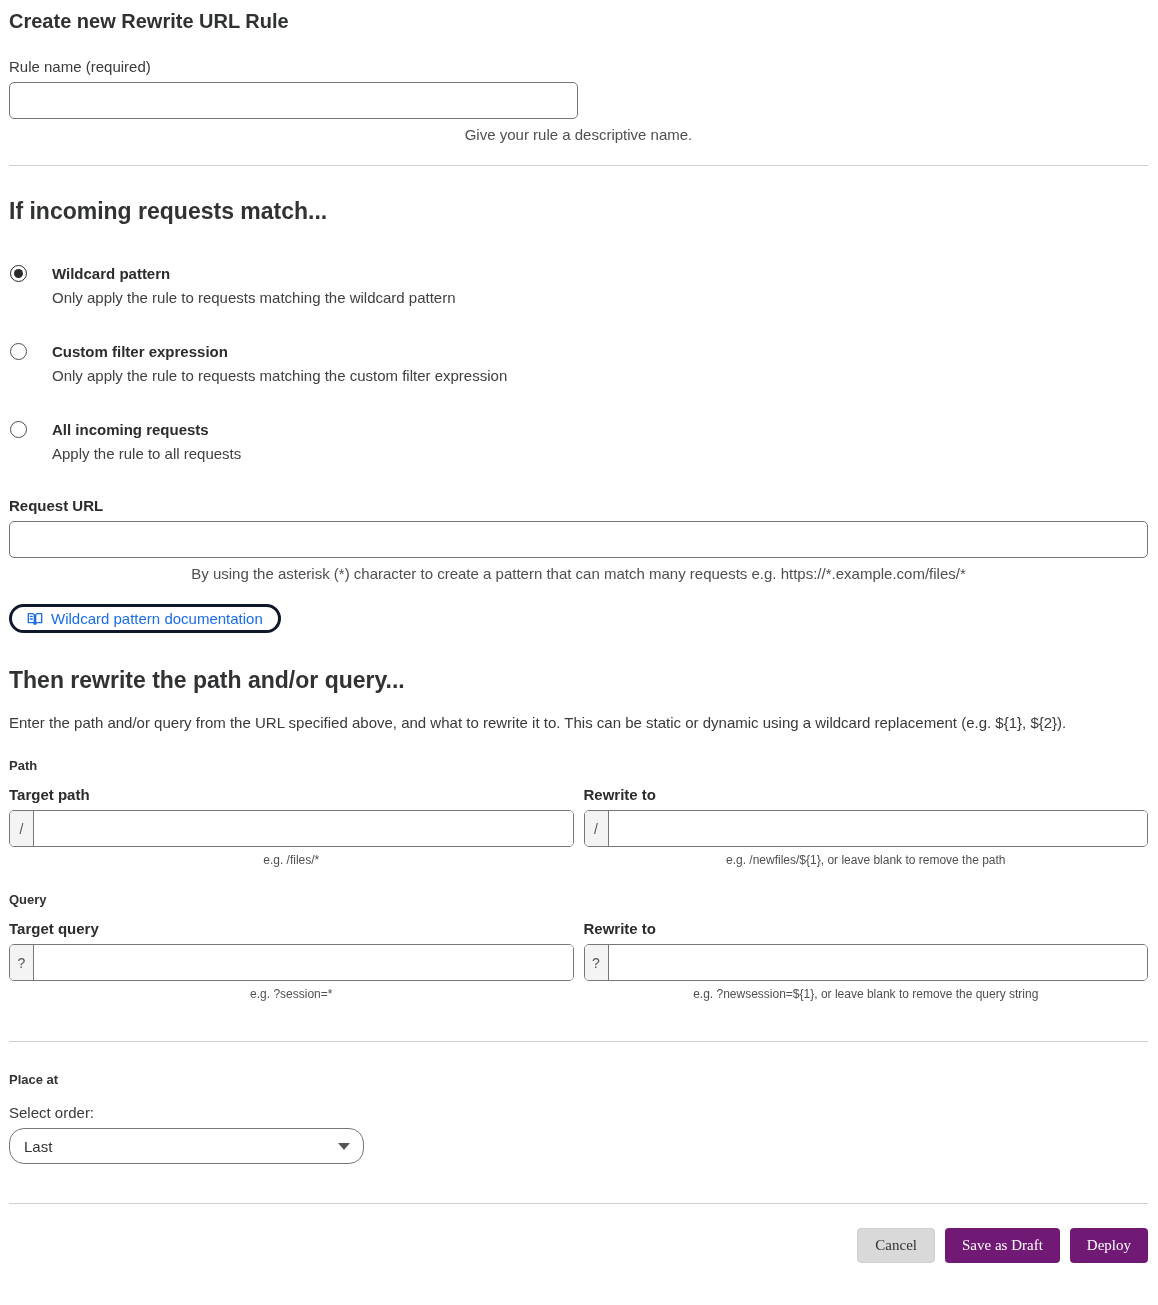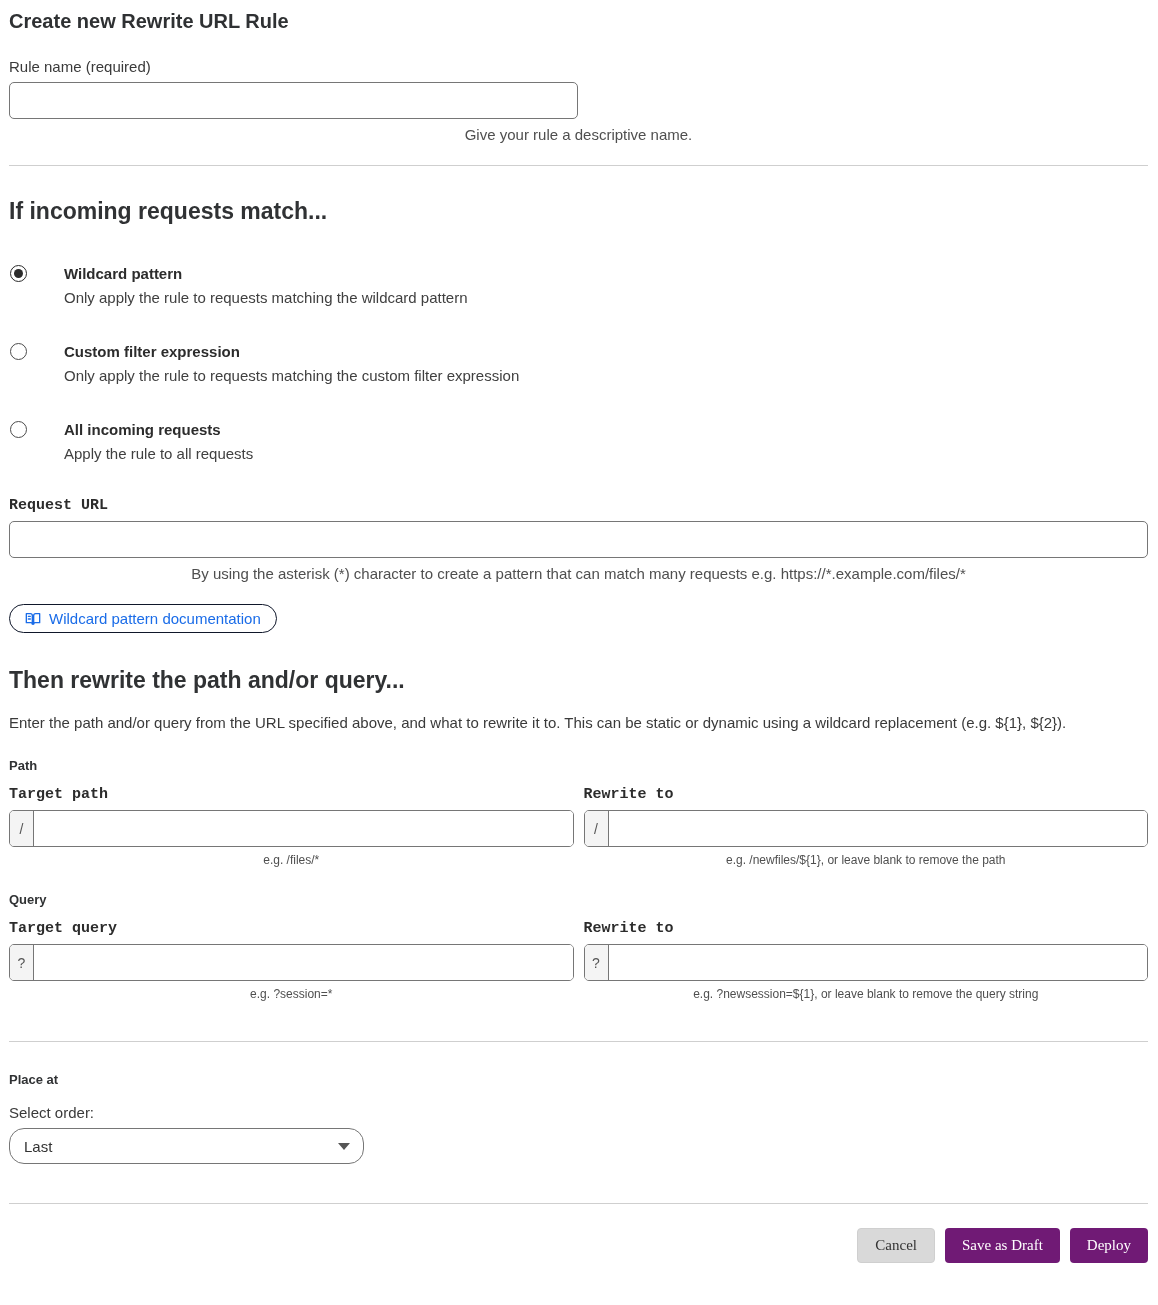--- a/index.html
+++ b/index.html
@@ -26,21 +26,21 @@
     margin: 0;
   }
   .sub-heading {
     font-size: 13px;
     font-weight: 600;
     color: #303234;
     margin: 0;
   }
 
   .field-label { display: block; color: #3a3a3a; margin-bottom: 7px; }
-  .field-label.strong { font-weight: 600; color: #2c2c2c; font-family: Liberation Mono, monospace; }
+  .field-label.strong { font-weight: 600; color: #2c2c2c; }
 
   .text-input {
     display: block;
     width: 100%;
     height: 37px;
     border: 1px solid #767676;
     border-radius: 5px;
     padding: 0 10px;
     font-size: 15px;
     font-family: inherit;
@@ -54,21 +54,21 @@
   .helper.small { font-size: 12px; margin-top: 6px; }
 
   hr.divider {
     border: none;
     border-top: 1px solid #cfcfcf;
     margin: 0;
   }
 
   
   .radio-list { margin-top: 38px; }
-  .radio-option { display: flex; margin-bottom: 33px; cursor: default; gap: 12px; }
+  .radio-option { display: flex; margin-bottom: 33px; cursor: default; }
   .radio-circle {
     flex: 0 0 auto;
     width: 17px; height: 17px;
     margin: 2px 0 0 1px;
     border: 1px solid #4c4c4c;
     border-radius: 50%;
     position: relative;
     background: #fff;
   }
   .radio-circle.checked { border-color: #2b2b2b; }
@@ -84,21 +84,21 @@
   .radio-desc { color: #404040; margin-top: 3px; line-height: 21px; }
 
   
   .doc-pill {
     display: inline-flex;
     align-items: center;
     gap: 8px;
     margin-top: 22px;
     height: 29px;
     padding: 0 15px;
-    border: 1px solid #0f172a;
+    border: 3px solid #0f172a;
     border-radius: 15px;
     background: #fff;
     color: #1a6ce8;
     font-size: 15px;
     font-family: inherit;
     cursor: pointer;
   }
   .doc-pill svg { display: block; }
 
   

